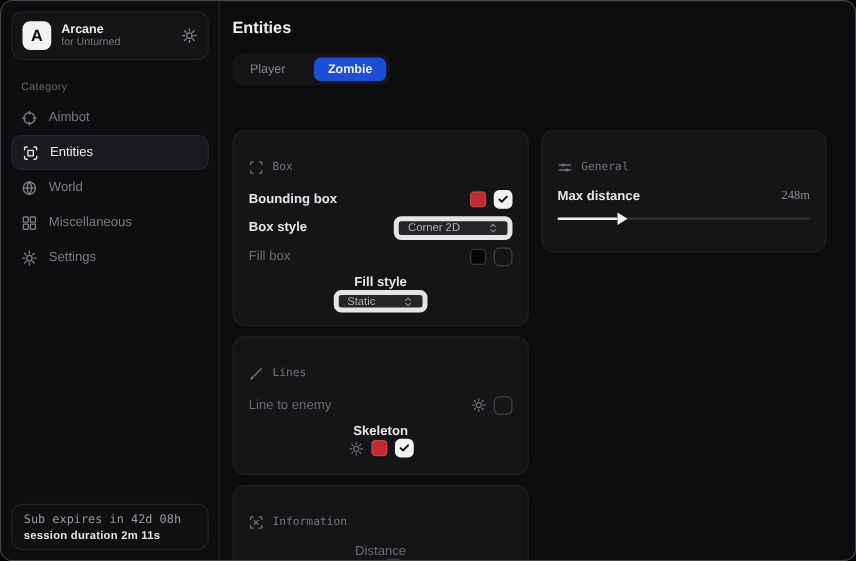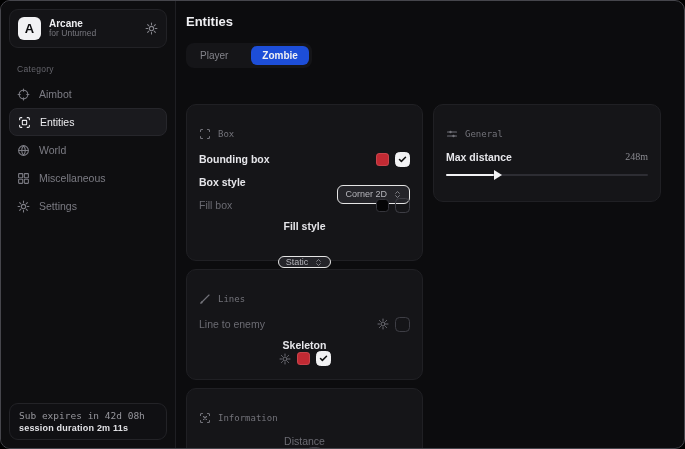--- a/index.html
+++ b/index.html
@@ -47,22 +47,22 @@
   .row-label{ font-size:10.5px; font-weight:700; color:#e6e6ea; }
   .row-label.dim{ color:#6b6b72; font-weight:500; }
   .controls{ display:flex; align-items:center; gap:6px; }
   .swatch{ width:13px; height:13px; border-radius:3.5px; border:1px solid rgba(255,255,255,.12); cursor:pointer; }
   .swatch.red{ background:#c22a33; }
   .swatch.black{ background:#050506; border-color:#35353b; }
   .swatch.white{ background:#f5f5f7; }
   .checkbox{ width:15px; height:15px; border-radius:4.5px; border:1.5px solid #3e3e45;
     background:transparent; display:flex; align-items:center; justify-content:center; cursor:pointer; }
   .checkbox.checked{ background:#f2f2f4; border-color:#f2f2f4; color:#111; }
-  .dropdown{ display:flex; align-items:center; gap:6px; background:#242429; border:1px solid #e5e5e5;
-    border-radius:6px; height:19px; padding:0 7px; cursor:pointer;margin-top:24px; }
+  .dropdown{ display:flex; align-items:center; gap:22px; background:#242429; border:4px solid #e5e5e5;
+    border-radius:6px; height:19px; padding:0 7px; cursor:pointer; }
   .dropdown-value{ font-size:9px; color:#b5b5bb; }
   .dropdown .ic{ display:flex; color:#8a8a90; }
   .gear-btn{ display:flex; color:#6f6f76; cursor:pointer; }
   
   .slider-row{ display:flex; align-items:flex-start; justify-content:space-between; margin-bottom:8px; height:15px; }
   .slider-value{ font-family:Liberation Serif, serif; font-size:10px; color:#8a8a90; }
   .slider-track{ position:relative; height:2px; background:#2d2d33; border-radius:2px; margin:4px 0 2px 0; cursor:pointer; }
   .slider-fill{ position:absolute; left:0; top:0; height:2px; background:#f2f2f4; border-radius:2px; }
   .slider-thumb{ position:absolute; top:-4px; width:0; height:0;
     border-top:5px solid transparent; border-bottom:5px solid transparent; border-left:8px solid #f2f2f4; }

